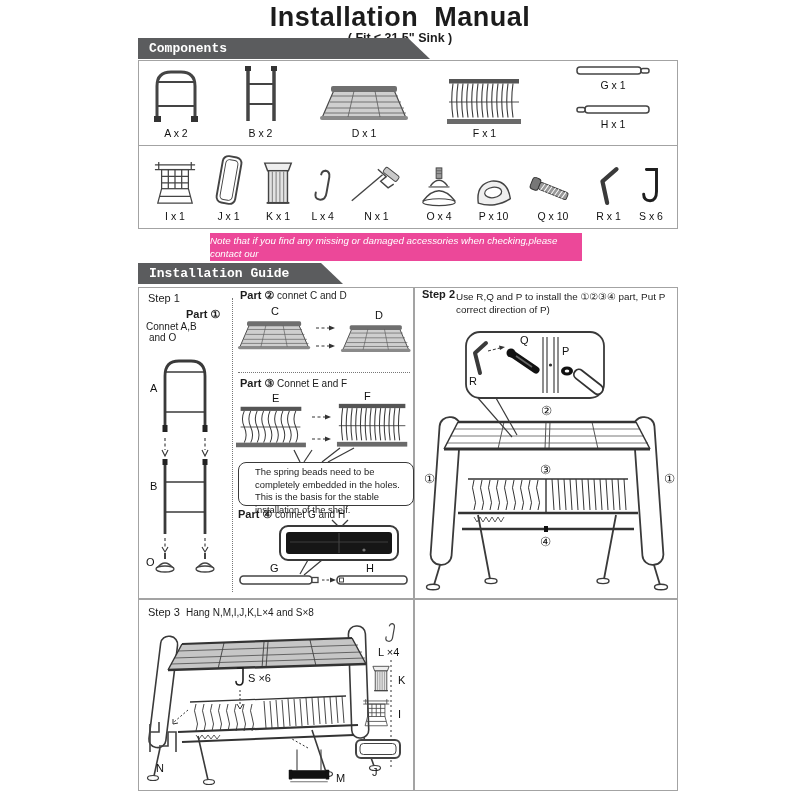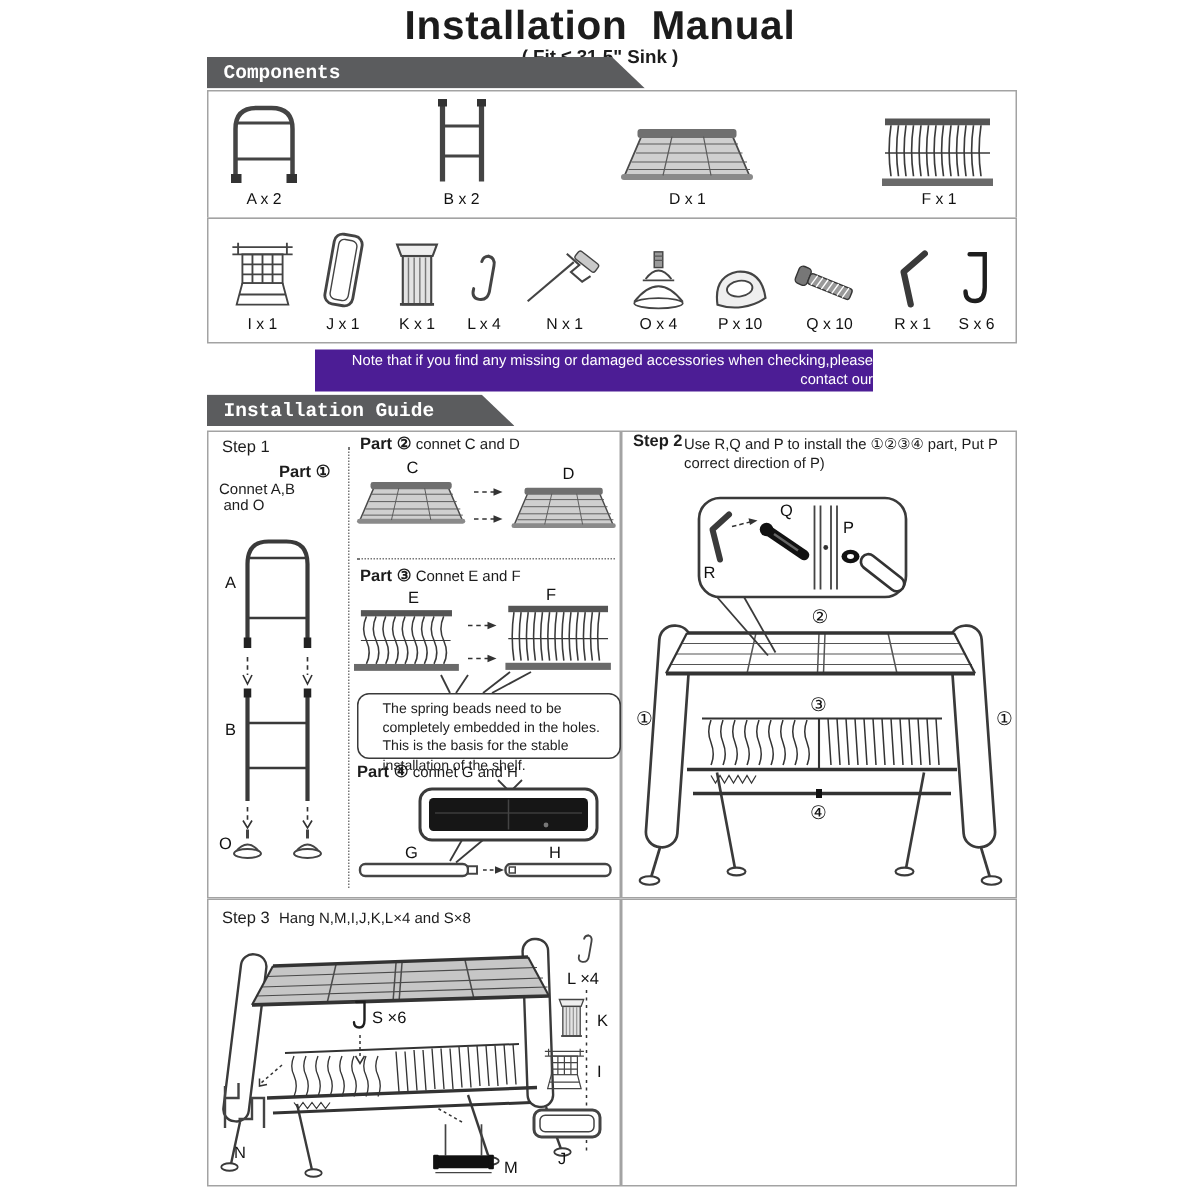--- a/index.html
+++ b/index.html
@@ -9,21 +9,21 @@
   .abs { position:absolute; }
   .title { width:800px; text-align:center; font-size:27px; font-weight:bold; letter-spacing:.5px; white-space:pre; }
   .subtitle { width:800px; text-align:center; font-size:12.5px; font-weight:bold; }
   .ribbon { background:#5b5c5e; color:#fff; font-weight:bold; font-size:13px; line-height:21px; height:21px;
             padding-left:11px; clip-path:polygon(0 0, calc(100% - 22px) 0, 100% 100%, 0 100%);font-family:Liberation Mono, monospace; }
   .panel { border:1px solid #a3a3a3; background:#fff; }
   .comp-row { display:flex; justify-content:space-between; align-items:flex-end; }
   .cell { display:flex; flex-direction:column; align-items:center; justify-content:flex-end; }
   .clabel { font-size:10.5px; color:#111; text-align:center; margin-top:3px; white-space:nowrap; }
   .gh-cell { display:flex; flex-direction:column; align-items:center; align-self:flex-start; padding-top:3px; }
-  .note { background:#4c1d95; color:#fff; font-size:9.8px; line-height:13px; text-align:right; padding-top:1px; }
+  .note { background:#ec4899; color:#fff; font-size:9.8px; line-height:13px; text-align:left; padding-top:1px;font-style:italic; }
   .sheading { font-size:11px; }
   .ptitle { font-size:11px; font-weight:bold; }
   .ptext { font-size:10px; }
   .inline-h { font-size:10px; }
   .inline-h b { font-size:11px; }
   .callout { border:1.5px solid #3a3a3a; border-radius:8px; font-size:9.4px; line-height:12.6px; padding:3px 5px 2px; color:#222; }
   .dotv { border-left:1.5px dotted #777; }
   .doth { border-top:1.5px dotted #777; }
   svg { display:block; overflow:visible; }
   svg text { font-family:"Liberation Sans", sans-serif; font-size:11px; fill:#111; }
@@ -167,20 +167,30 @@
       <svg width="88" height="42" viewBox="0 0 88 42">
           <use href="#g-shelf"></use>
         </svg>
       <div class="clabel">D x 1</div>
     </div>
     <div class="cell">
       <svg width="78" height="48" viewBox="0 0 78 48">
           <use href="#g-rackF"></use>
         </svg>
       <div class="clabel">F x 1</div>
+    </div>
+    <div class="gh-cell" style="width:104px">
+      <svg width="74" height="10" viewBox="0 0 74 10">
+          <use href="#g-rod"></use>
+        </svg>
+      <div class="clabel">G x 1</div>
+      <svg width="74" height="10" viewBox="0 0 74 10" style="margin-top:14px">
+          <use href="#g-rod" transform="scale(-1 1) translate(-74 0)"></use>
+        </svg>
+      <div class="clabel">H x 1</div>
     </div>
   </div>
 
   <div class="abs panel comp-row" style="left:138px;top:145px;width:540px;height:84px;padding:4px 14px 6px;">
     <div class="cell">
       <svg width="44" height="50" viewBox="0 0 46 52">
           <use href="#g-basketI"></use>
         </svg>
       <div class="clabel">I x 1</div>
     </div>

